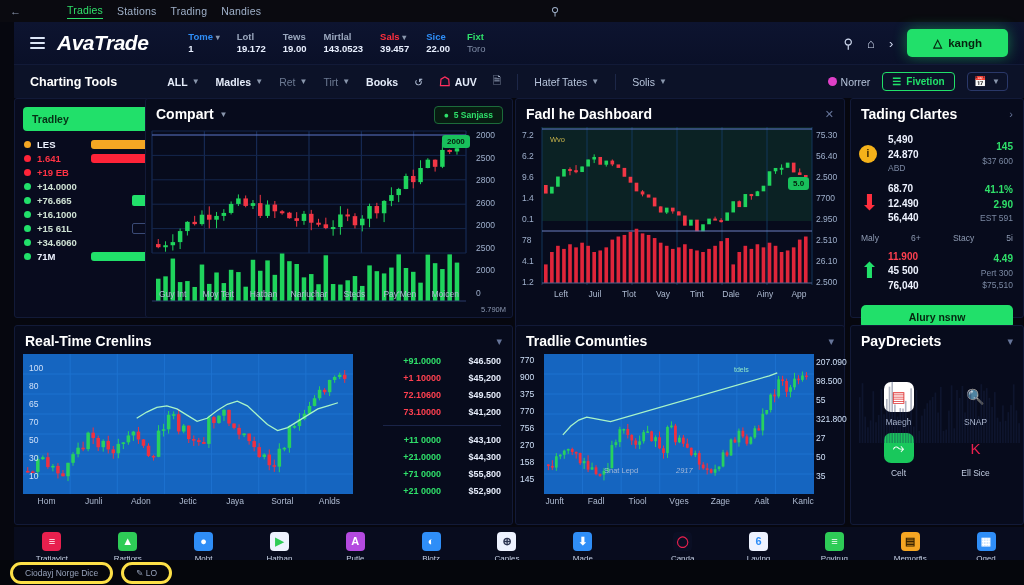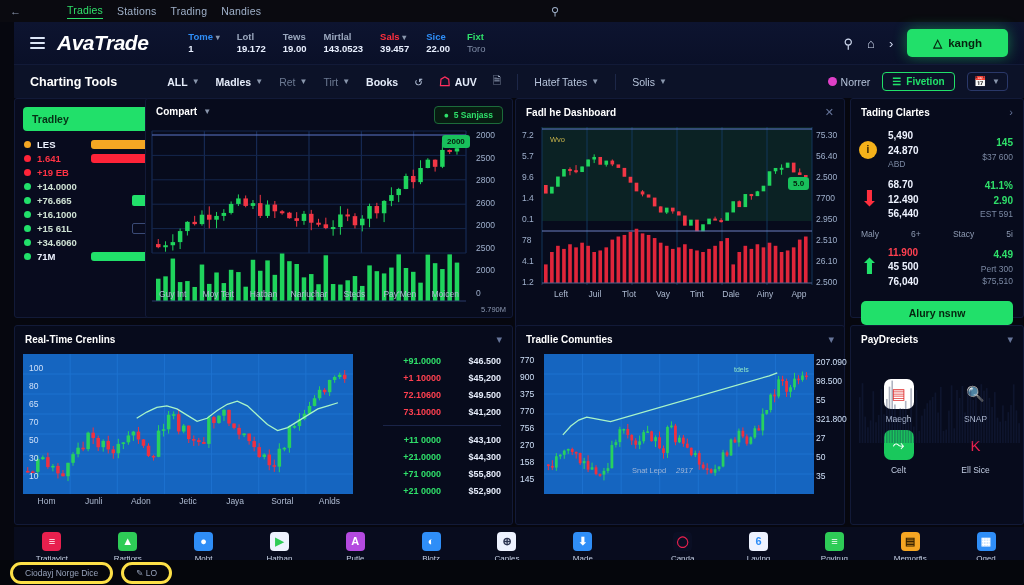--- a/index.html
+++ b/index.html
@@ -48,21 +48,21 @@
   .tb-right { margin-left:auto; display:flex; align-items:center; gap:12px; }
   .dot-pink { width:9px; height:9px; border-radius:50%; background:#e040c8; display:inline-block; }
   .chip-green { border:1px solid #21e06a; color:#21e06a; font-size:10px; font-weight:bold;
                 border-radius:4px; padding:3px 9px; display:flex; align-items:center; gap:5px; }
   .chip-box { border:1px solid #2a3869; color:#b6c3da; font-size:10px; border-radius:4px;
               padding:3px 7px; display:flex; align-items:center; gap:5px; }
 
   
   .panel { position:absolute; background:#070b1c; border:1px solid #121a38; border-radius:3px; }
   .panel-head { display:flex; align-items:center; padding:7px 10px; }
-  .panel-title { font-size:10px; font-weight:bold; color:#ffffff; }
+  .panel-title { font-size:14px; font-weight:bold; color:#ffffff; }
   .panel-act { margin-left:auto; color:#66759a; font-size:11px; }
 
   
   #watchlist { left:14px; top:98px; width:145px; height:220px; background:#080b1e; }
   .wl-head { background:#21e06a; color:#063016; font-size:10.5px; font-weight:bold;
              margin:8px 8px 6px; padding:6px 9px; border-radius:4px; }
   .wl-row { display:flex; align-items:center; gap:6px; padding:1.5px 9px; font-size:9.5px;
             font-weight:bold; }
   .bullet { width:7px; height:7px; border-radius:50%; flex:none; }
   .bar { height:9px; border-radius:3px; flex:none; }
@@ -606,21 +606,21 @@
         <rect x="257.72727272727275" y="120.8" width="3.6272727272727274" height="37.2" fill="#e0253a"></rect>
         <rect x="263.77272727272725" y="127" width="3.6272727272727274" height="31" fill="#e0253a"></rect>
         <rect x="269.81818181818187" y="125.44999999999999" width="3.6272727272727274" height="32.550000000000004" fill="#e0253a"></rect>
         <rect x="275.8636363636364" y="122.35" width="3.6272727272727274" height="35.65" fill="#e0253a"></rect>
         <rect x="281.90909090909093" y="114.6" width="3.6272727272727274" height="43.4" fill="#e0253a"></rect>
         <rect x="287.9545454545455" y="111.5" width="3.6272727272727274" height="46.5" fill="#e0253a"></rect>
         <line x1="26" y1="158" x2="296" y2="158" stroke="#54628f" stroke-width="1"></line>
       </svg>
     <div id="dash-yl">
         <div class="axis-y" style="left: 6px; top: 32px;">7.2</div>
-        <div class="axis-y" style="left: 6px; top: 53px;">5.7</div>
+        <div class="axis-y" style="left: 6px; top: 53px;">6.2</div>
         <div class="axis-y" style="left: 6px; top: 74px;">9.6</div>
         <div class="axis-y" style="left: 6px; top: 95px;">1.4</div>
         <div class="axis-y" style="left: 6px; top: 116px;">0.1</div>
         <div class="axis-y" style="left: 6px; top: 137px;">78</div>
         <div class="axis-y" style="left: 6px; top: 158px;">4.1</div>
         <div class="axis-y" style="left: 6px; top: 179px;">1.2</div>
       </div>
     <div id="dash-yr">
         <div class="axis-y" style="left: 300px; top: 32px;">75.30</div>
         <div class="axis-y" style="left: 300px; top: 53px;">56.40</div>
@@ -1068,22 +1068,31 @@
       </div>
     <div id="cm-yr">
         <div class="axis-y" style="left: 300px; top: 32px; color: rgb(207, 224, 248);">207.090</div>
         <div class="axis-y" style="left: 300px; top: 51px; color: rgb(207, 224, 248);">98.500</div>
         <div class="axis-y" style="left: 300px; top: 70px; color: rgb(207, 224, 248);">55</div>
         <div class="axis-y" style="left: 300px; top: 89px; color: rgb(207, 224, 248);">321.800</div>
         <div class="axis-y" style="left: 300px; top: 108px; color: rgb(207, 224, 248);">27</div>
         <div class="axis-y" style="left: 300px; top: 127px; color: rgb(207, 224, 248);">50</div>
         <div class="axis-y" style="left: 300px; top: 146px; color: rgb(207, 224, 248);">35</div>
       </div>
+    <div id="cm-xlabels" class="axis-x" style="left:18px;top:170px;width:290px;">
+        <span>Junft</span>
+        <span>Fadl</span>
+        <span>Tiool</span>
+        <span>Vges</span>
+        <span>Zage</span>
+        <span>Aalt</span>
+        <span>Kanlc</span>
+      </div>
     <div style="position:absolute;left:218px;top:40px;font-size:7px;color:#8fe6c8;">tdels</div>
-    <div style="position:absolute;left:76px;top:140px;font-size:7.5px;color:#9fb6d8;padding-left:40px;">Snat Lepd</div>
+    <div style="position:absolute;left:88px;top:140px;font-size:7.5px;color:#9fb6d8;">Snat Lepd</div>
     <div style="position:absolute;left:160px;top:140px;font-size:7.5px;color:#9fb6d8;font-style:italic;">2917</div>
   </div>
 
   <div class="panel" id="products">
     <div class="panel-head">
       <span class="panel-title">PayDreciets</span>
       <span class="panel-act">▾</span>
     </div>
     <svg width="174" height="100" style="position:absolute;left:0;top:22px;opacity:.35;" id="svg-pd">
         <rect x="8" y="49.25565843621399" width="1.6" height="45.74434156378601" fill="#1d2a52"></rect>

